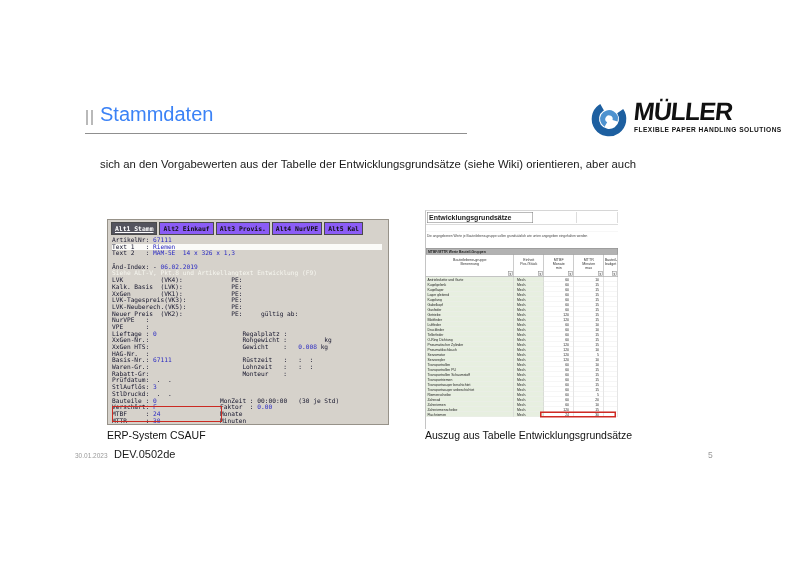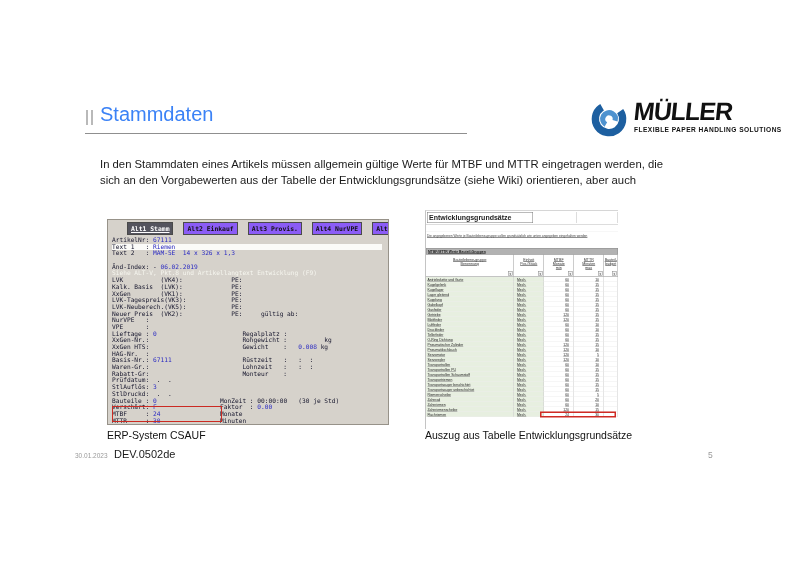--- a/index.html
+++ b/index.html
@@ -19,39 +19,39 @@
   .logo-name{font-size:25px;font-weight:bold;letter-spacing:-1px;transform:skewX(-6deg);
              color:#111;line-height:26px;}
   .logo-tag{font-size:6.6px;font-weight:bold;letter-spacing:.45px;color:#111;margin-top:2px;}
 
   
   .bodytext{position:absolute;left:100px;top:156px;width:640px;font-size:11.3px;line-height:1.42;}
 
   
   .erp{position:absolute;left:107px;top:219px;width:282px;height:206px;
        background:#d6d2cb;border:1px solid #979289;box-sizing:border-box;overflow:hidden;}
-  .erp-tabs{display:flex;gap:10px;padding:2px 0 0 3px;white-space:nowrap;overflow:hidden;margin-left:16px;}
+  .erp-tabs{display:flex;gap:2px;padding:2px 0 0 3px;white-space:nowrap;overflow:hidden;}
   .erp-tab{border:1px solid #4a4a4a;background:#8b5cf6;color:#111;
            font:bold 6.4px/8px "DejaVu Sans Mono",monospace;padding:1.5px 3px;flex:0 0 auto;}
   .erp-tab.active{background:#54545e;color:#fff;text-decoration:underline;}
   .erp-term{font:6.2px/6.7px "DejaVu Sans Mono",monospace;color:#15152c;
             padding:2px 0 0 4px;white-space:pre;}
   .tl{height:6.7px;}
   .tl.hl{background:#fbfbf8;width:270px;}
   .k-v{color:#2a2ac2;}
   .k-w{color:#f6f6ef;}
   .erp-redbox{position:absolute;left:4px;bottom:2px;width:110px;height:16.5px;
               border:1.5px solid #cb2a22;box-sizing:border-box;}
   .cap{position:absolute;font-size:10.5px;color:#111;}
   .cap-erp{left:107px;top:429px;}
   .cap-sheet{left:425px;top:429px;}
 
   
   .sheet{position:absolute;left:425px;top:210px;width:192px;height:218px;overflow:hidden;
-         border-left:1px solid #c4c4c4;border-top:1px solid #d6d6d6;text-decoration:underline;}
+         border-left:1px solid #c4c4c4;border-top:1px solid #d6d6d6;}
   .sheet-inner{width:384px;height:436px;transform:scale(.5);transform-origin:0 0;
                background:#fff;font-family:"Liberation Sans",sans-serif;}
   .sh-title{height:26px;position:relative;border-bottom:1px solid #bbb;}
   .sh-title .tbox{position:absolute;left:2px;top:2px;width:212px;height:22px;
                   border:1px solid #777;font-weight:bold;font-size:14px;color:#222;
                   padding:2px 3px;box-sizing:border-box;white-space:nowrap;overflow:hidden;}
   .sh-title .vline{position:absolute;top:2px;height:22px;width:1px;background:#bbb;}
   .sh-spacer1{height:14px;border-bottom:1px solid #eee;}
   .sh-note{height:20px;font-size:6.5px;color:#444;padding:4px 2px 0 2px;white-space:nowrap;overflow:hidden;}
   .sh-gap{height:8px;}
@@ -96,21 +96,20 @@
     <circle cx="20" cy="20" r="13" fill="none" stroke="#1d5fa0" stroke-width="7" stroke-dasharray="62 20" transform="rotate(-35 20 20)"></circle>
     <circle cx="20" cy="20" r="6" fill="none" stroke="#4e92cf" stroke-width="5" stroke-dasharray="26 12" transform="rotate(120 20 20)"></circle>
   </svg>
   <div class="logo-txt">
     <div class="logo-name">MÜLLER</div>
     <div class="logo-tag">FLEXIBLE PAPER HANDLING SOLUTIONS</div>
   </div>
 </div>
 
 <div class="bodytext">
-  <div>In den Stammdaten eines Artikels müssen allgemein gültige Werte für MTBF und MTTR eingetragen werden, die</div>
   <div>sich an den Vorgabewerten aus der Tabelle der Entwicklungsgrundsätze (siehe Wiki) orientieren, aber auch</div>
 </div>
 
 <div class="erp">
   <div class="erp-tabs">
       <div class="erp-tab active">Alt1 Stamm</div>
       <div class="erp-tab">Alt2 Einkauf</div>
       <div class="erp-tab">Alt3 Provis.</div>
       <div class="erp-tab">Alt4 NurVPE</div>
       <div class="erp-tab">Alt5 Kal</div>

